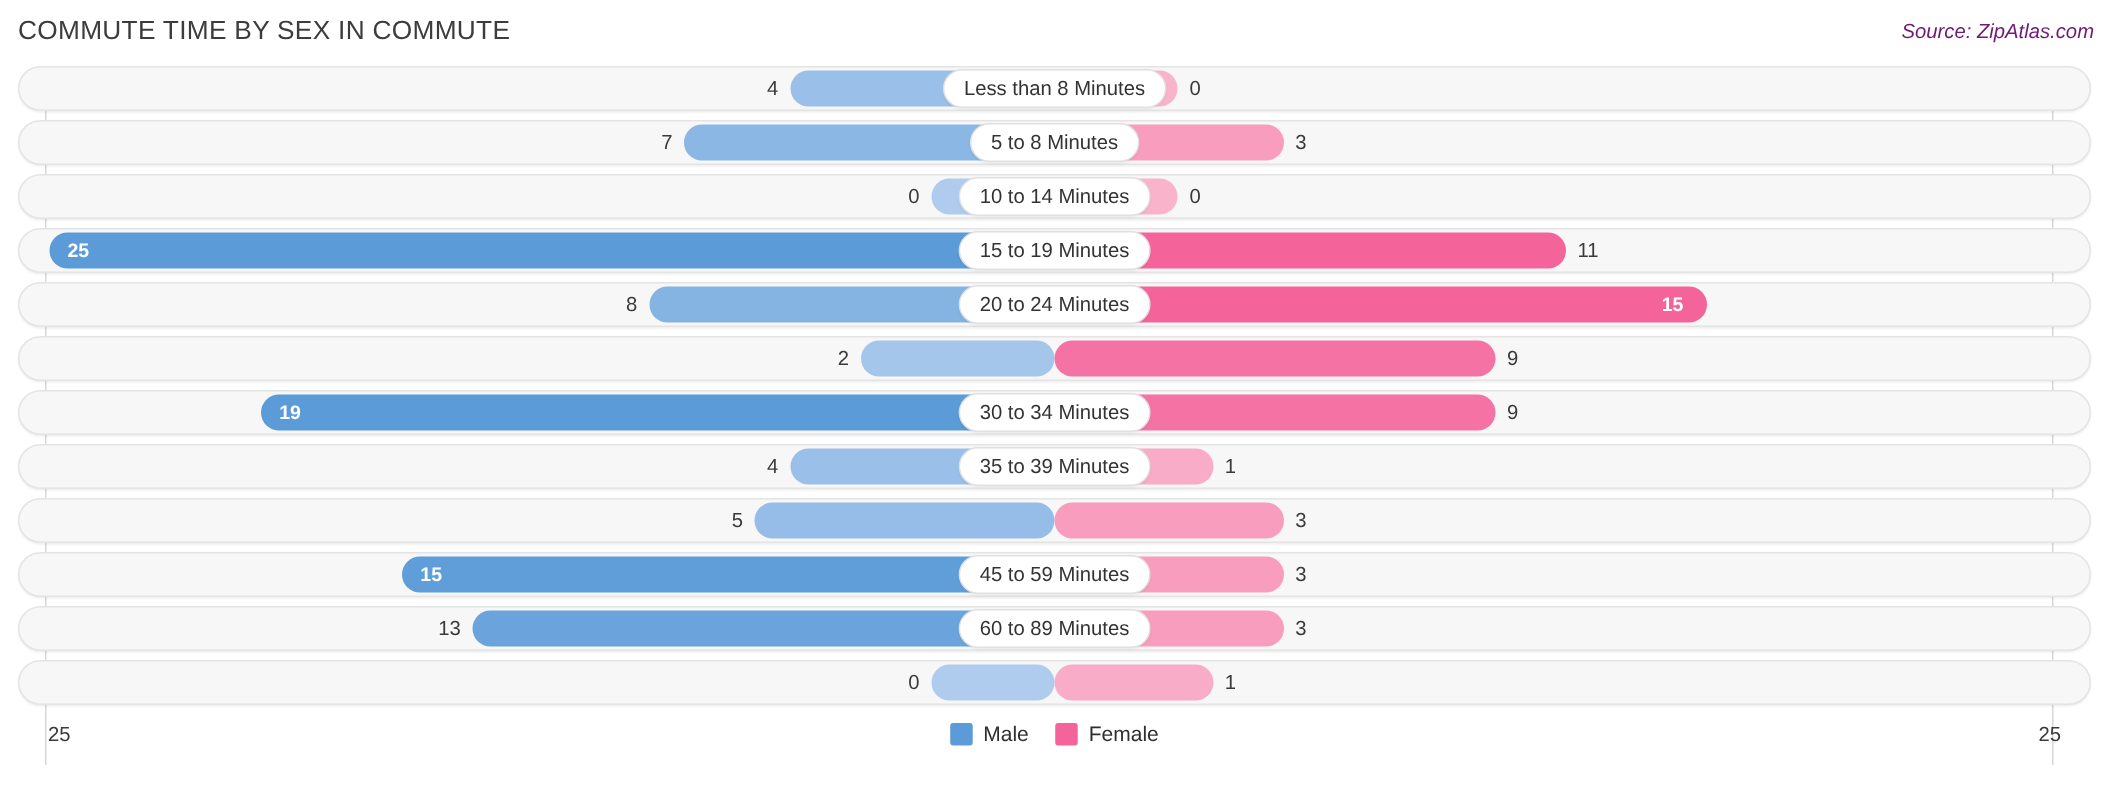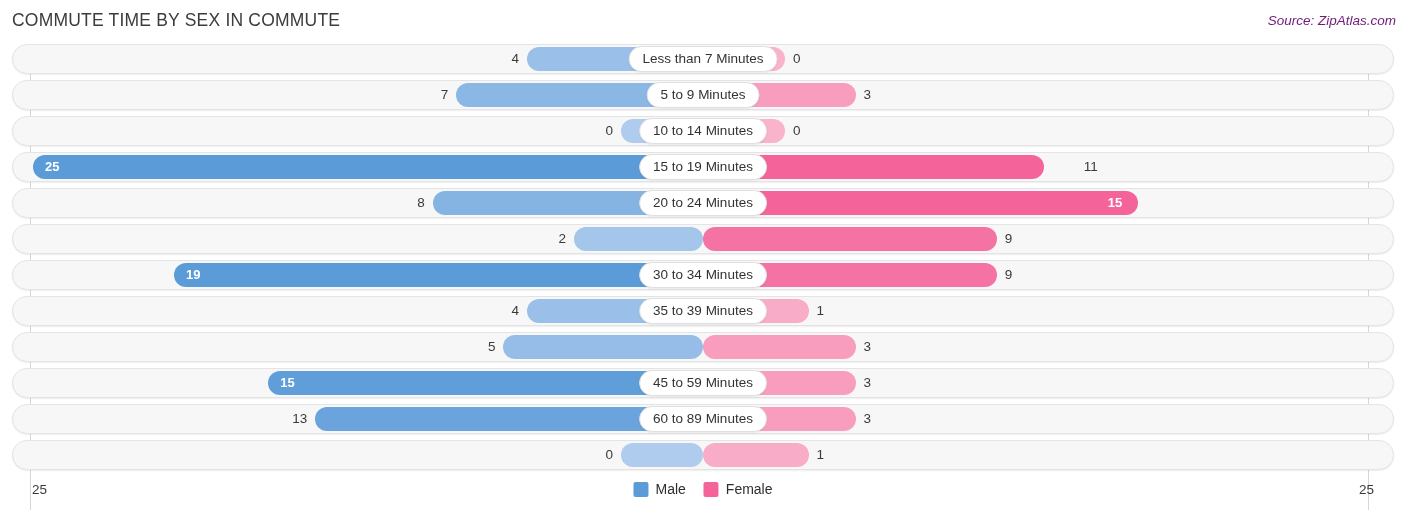--- a/index.html
+++ b/index.html
@@ -171,49 +171,49 @@
   </div>
   <div class="rows" id="rows">
       <div class="row">
         <div class="track"></div>
         <div class="bars">
           <div class="bar male" style="width:176.07999999999998px;background:#9ac0e9;"></div>
           <div class="bar female" style="width:82px;background:#f9b3cb;"></div>
           <div class="val outside-left" style="right:calc(50% + 184.07999999999998px);">4</div>
           <div class="val outside-right" style="left:calc(50% + 90px);">0</div>
         </div>
-        <div class="cat-pill">Less than 7 Minutes</div>
+        <div class="cat-pill">Less than 8 Minutes</div>
       </div>
       <div class="row">
         <div class="track"></div>
         <div class="bars">
           <div class="bar male" style="width:246.64000000000001px;background:#8ab7e4;"></div>
           <div class="bar female" style="width:152.56px;background:#f89dbe;"></div>
           <div class="val outside-left" style="right:calc(50% + 254.64000000000001px);">7</div>
           <div class="val outside-right" style="left:calc(50% + 160.56px);">3</div>
         </div>
-        <div class="cat-pill">5 to 9 Minutes</div>
+        <div class="cat-pill">5 to 8 Minutes</div>
       </div>
       <div class="row">
         <div class="track"></div>
         <div class="bars">
           <div class="bar male" style="width:82px;background:#afccee;"></div>
           <div class="bar female" style="width:82px;background:#f9b3cb;"></div>
           <div class="val outside-left" style="right:calc(50% + 90px);">0</div>
           <div class="val outside-right" style="left:calc(50% + 90px);">0</div>
         </div>
         <div class="cat-pill">10 to 14 Minutes</div>
       </div>
       <div class="row">
         <div class="track"></div>
         <div class="bars">
           <div class="bar male" style="width:670px;background:#5b9bd8;"></div>
           <div class="bar female" style="width:340.72px;background:#f4649b;"></div>
           <div class="val inside" style="left:calc(50% - 658px);">25</div>
-          <div class="val outside-right" style="left:calc(50% + 348.72px);margin-left:32px;">11</div>
+          <div class="val outside-right" style="left:calc(50% + 348.72px);">11</div>
         </div>
         <div class="cat-pill">15 to 19 Minutes</div>
       </div>
       <div class="row">
         <div class="track"></div>
         <div class="bars">
           <div class="bar male" style="width:270.15999999999997px;background:#85b4e3;"></div>
           <div class="bar female" style="width:434.8px;background:#f4649b;"></div>
           <div class="val outside-left" style="right:calc(50% + 278.15999999999997px);">8</div>
           <div class="val inside" style="left:calc(50% + 404.8px);">15</div>

